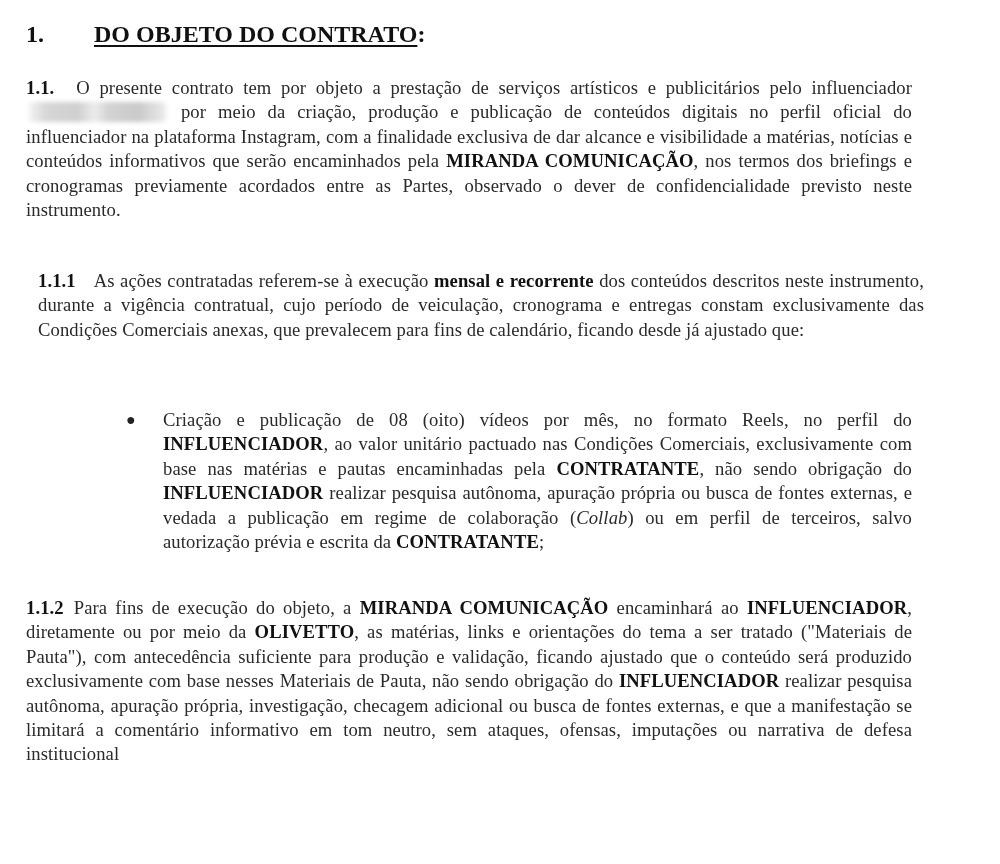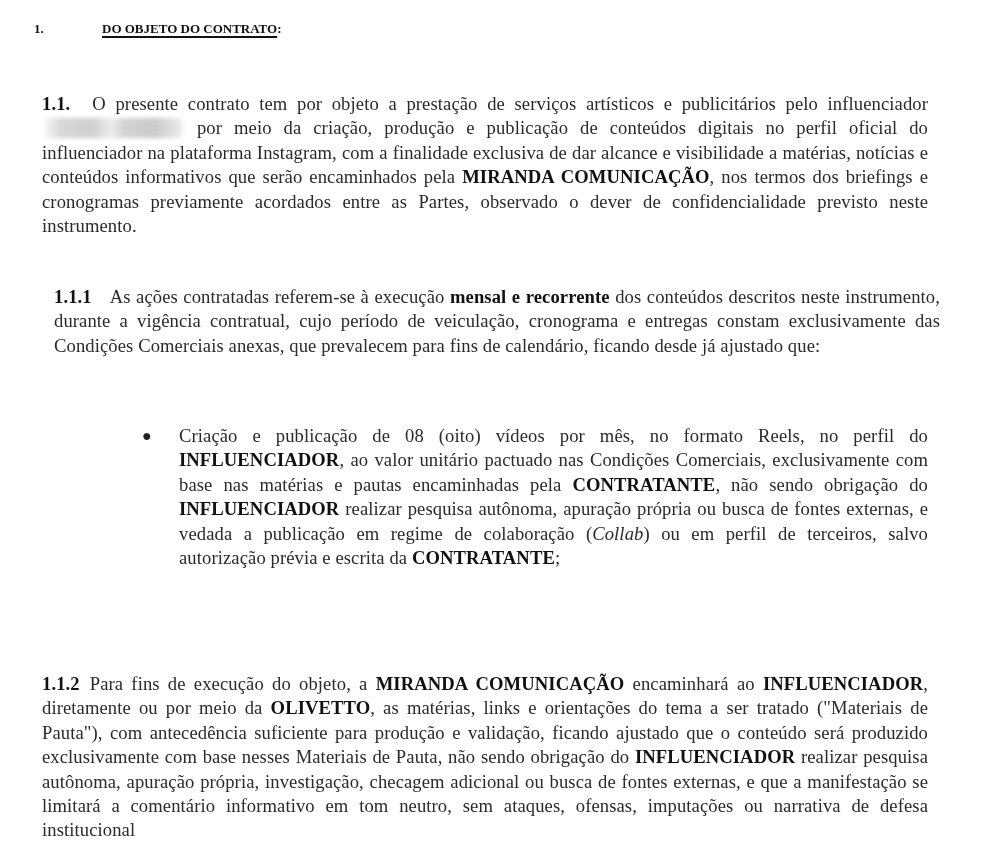--- a/index.html
+++ b/index.html
@@ -5,40 +5,40 @@
     html, body { margin: 0; padding: 0; background: #ffffff; }
     body {
       width: 1000px; height: 864px; overflow: hidden; position: relative;
       font-family: "DejaVu Serif", "Liberation Serif", serif;
       color: #2a2a2a;
     }
     .page { position: absolute; left: 26px; top: 0; width: 886px; }
     .para {
       font-family: "Liberation Serif", "DejaVu Serif", serif;
       font-size: 18.6px; line-height: 24.4px;
-      text-align: justify; margin: 16px;
+      text-align: justify; margin: 0;
       letter-spacing: 0.1px;
     }
     b { color: #111; font-weight: bold; }
     .heading {
-      position: absolute; top: 21px; left: 8px;
-      font-family: "Liberation Serif", serif; font-size: 13px; font-weight: bold; color: #111;
+      position: absolute; top: 21px; left: 0;
+      font-family: "Liberation Serif", serif; font-size: 24px; font-weight: bold; color: #111;
     }
     .heading .num { display: inline-block; width: 68px; }
     .heading .title { text-decoration: underline; text-decoration-thickness: 1.5px; text-underline-offset: 3px; }
     .blur {
       display: inline-block; width: 137px; height: 20px; vertical-align: -4px;
       background: linear-gradient(90deg, #f4f4f4 0%, #d7d7d7 12%, #cfcfcf 35%, #ececec 48%, #d3d3d3 58%, #cacaca 80%, #ececec 100%);
       filter: blur(2px); border-radius: 3px; margin: 0 3px;
     }
     #p11 { position: absolute; top: 76px; left: 0; width: 886px; }
     #p111 { position: absolute; top: 269px; left: 12px; width: 886px; }
     #bullet { position: absolute; top: 408px; left: 137px; width: 749px; }
     #bullet .dot { position: absolute; left: -37px; top: 0; font-size: 16px; color: #222; }
-    #p112 { position: absolute; top: 656px; left: 0; width: 886px; }
+    #p112 { position: absolute; top: 596px; left: 0; width: 886px; }
     .lbl { font-weight: bold; color: #111; }
     .gap11 { display: inline-block; width: 22px; }
     .gap111 { display: inline-block; width: 18px; }
     .gap112 { display: inline-block; width: 10px; }
   </style>
 </head>
 <body>
 
 <div class="page">
 

